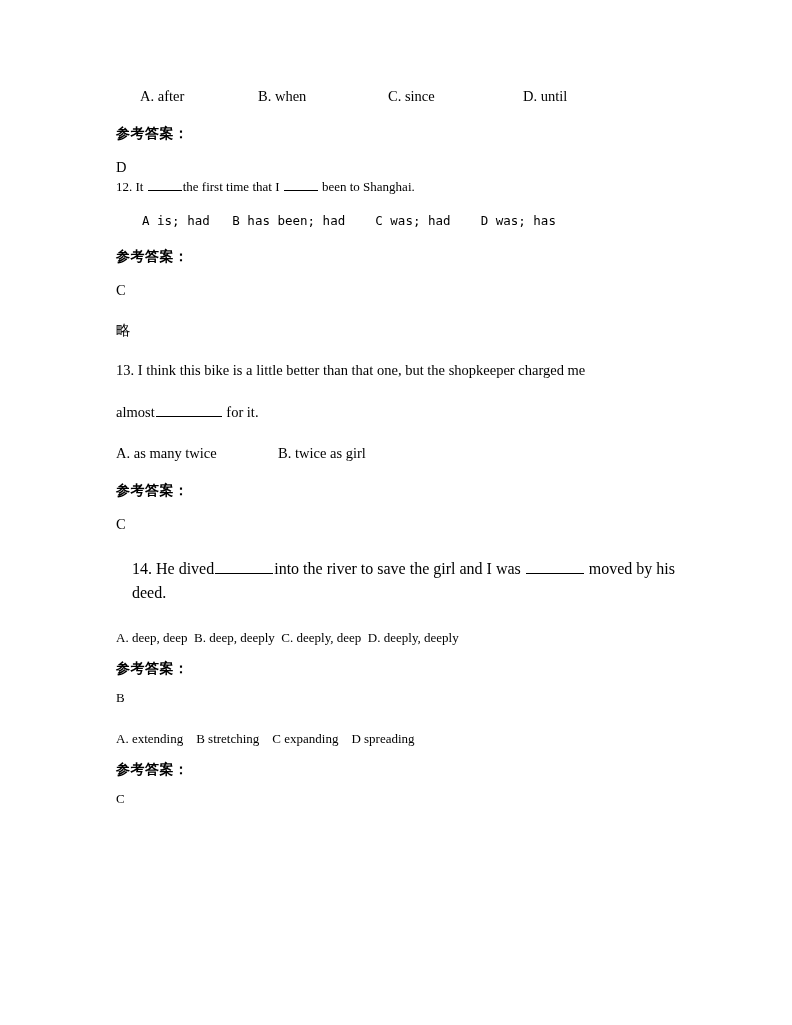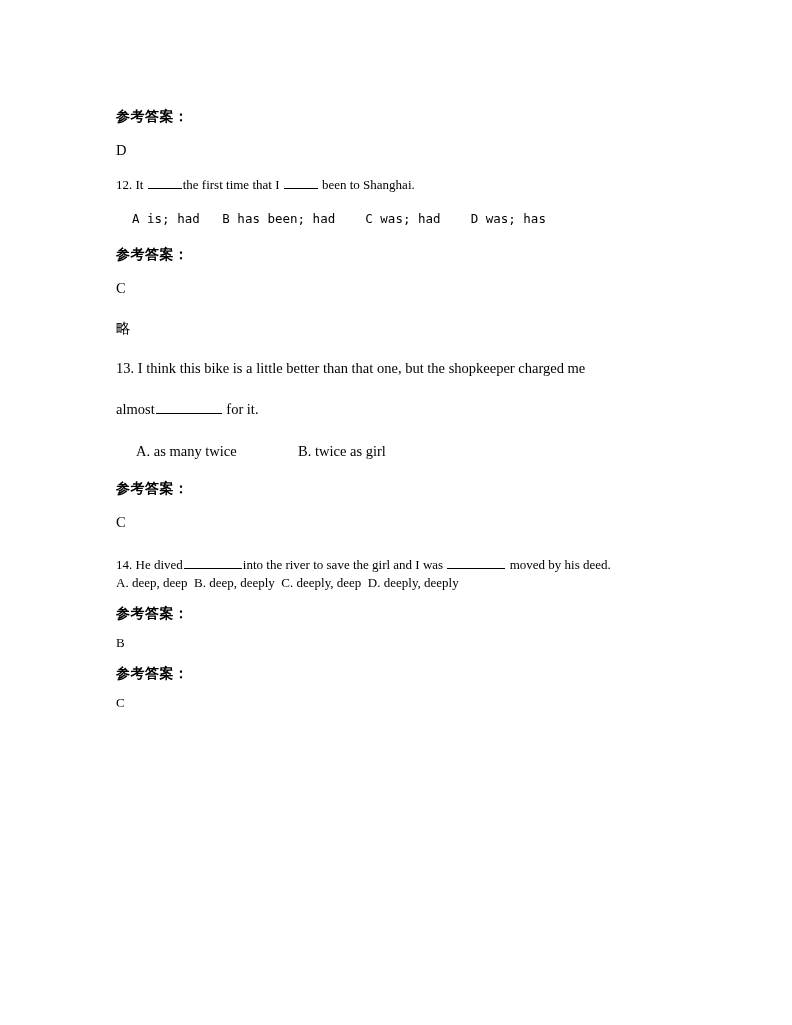--- a/index.html
+++ b/index.html
@@ -55,26 +55,26 @@
     margin: 16px 0 0 0;
   }
   .q-text {
     font-size: 14.5px;
     line-height: 1.5;
     margin: 20px 0 0 0;
   }
   .q-text-sm {
     font-size: 13px;
     line-height: 1.5;
-    margin: 16px 0 0 0;
+    margin: 1px 0 0 0;
   }
   .mono-opts {
     font-family: "DejaVu Sans Mono", monospace;
     font-size: 12.5px;
-    margin: 16px 0 0 8px;
+    margin: 16px 0 0 18px;
     white-space: pre;
     padding-left: 8px;
   }
   .lue {
     font-size: 14.5px;
     margin: 22px 0 0 0;
   }
   .blank-s {
     display: inline-block;
     border-bottom: 1px solid #000;
@@ -105,46 +105,47 @@
     width: 72px;
     vertical-align: baseline;
     height: 0.95em;
     margin: 0 1px;
   }
   .two-col {
     font-size: 14.5px;
     margin: 22px 0 0 0;
     white-space: pre;
   }
-  .two-col .c1 { display: inline-block; width: 162px; margin-left: 20px; }
+  .two-col .c1 { display: inline-block; width: 162px; }
   .ans-value-sm {
     font-size: 13px;
     margin: 12px 0 0 0;
   }
   .ans-label-tight {
     font-family: "DejaVu Sans", sans-serif;
     font-weight: bold;
     font-size: 14px;
     margin: 14px 0 0 0;
     letter-spacing: 0.5px;
   }
   .opts-inline {
     font-size: 13px;
-    margin: 0 0 0 0;
+    margin: 25px 0 0 0;
     white-space: pre;
   }
-  .q14 { font-size: 13px; margin: 24px 0 0 0; line-height: 1.5; }
+  .q14 { font-size: 16px; margin: 24px 0 0 16px; line-height: 1.5; }
   .q15 { font-size: 13px; margin: 28px 0 0 0; line-height: 1.5; }
 </style>
 </head>
 <body>
 
 <div class="page">
   <div class="content">
 
+    <div class="opt-row"><span class="ind"></span><span class="o1">A. after</span><span class="o2">B. when</span><span class="o3">C. since</span><span class="o4">D. until</span></div>
 
     <div class="ans-label">参考答案：</div>
     <div class="ans-value">D</div>
 
     <div class="q-text-sm"><span>12. It </span><span class="blank-s"></span><span>the first time that I </span><span class="blank-s"></span><span> been to Shanghai.</span></div>
 
     <div class="mono-opts">A is; had   B has been; had    C was; had    D was; has</div>
 
     <div class="ans-label">参考答案：</div>
     <div class="ans-value">C</div>
@@ -159,18 +160,19 @@
     <div class="ans-value">C</div>
 
     <div class="q14"><span>14. He dived</span><span class="blank-m"></span><span>into the river to save the girl and I was </span><span class="blank-m"></span><span> moved by his deed.</span></div>
 
     <div class="opts-inline">A. deep, deep  B. deep, deeply  C. deeply, deep  D. deeply, deeply</div>
 
     <div class="ans-label-tight">参考答案：</div>
     <div class="ans-value-sm">B</div>
 
 
+    <div class="opts-inline">A. extending    B stretching    C expanding    D spreading</div>
 
     <div class="ans-label-tight">参考答案：</div>
     <div class="ans-value-sm">C</div>
 
   </div>
 </div>
 
 </body></html>

